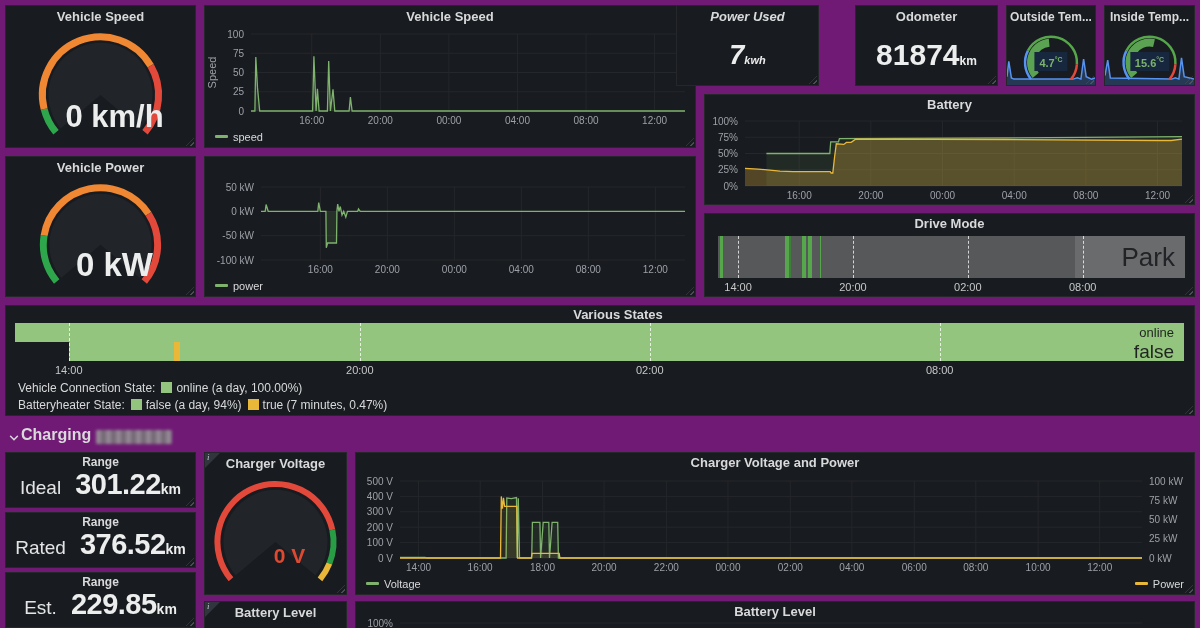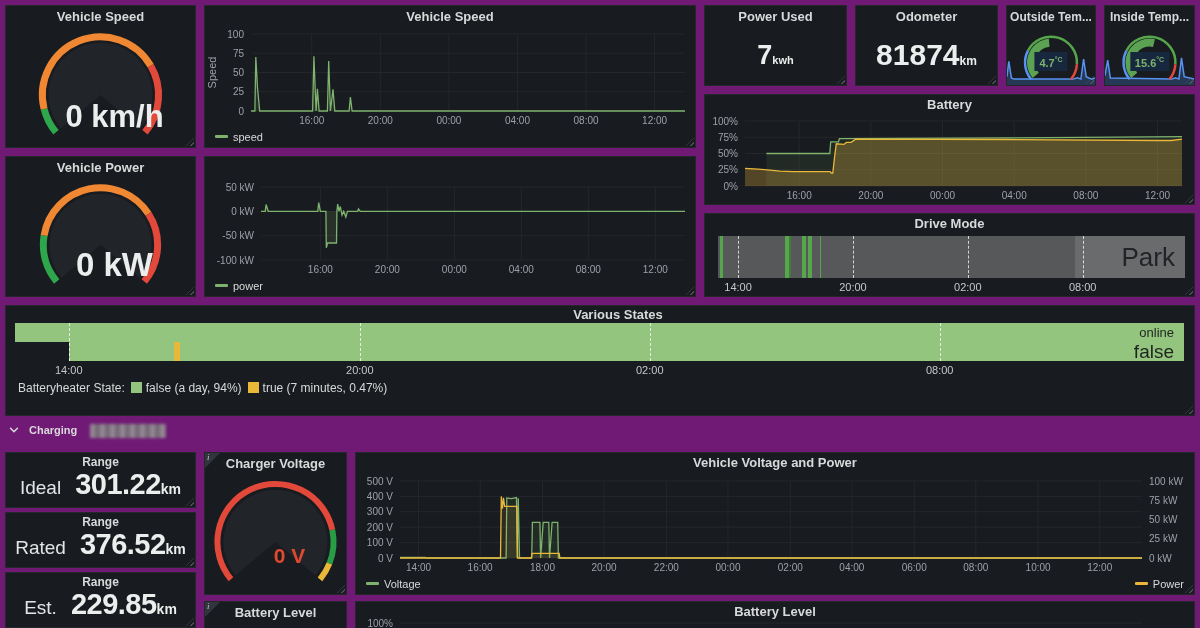--- a/index.html
+++ b/index.html
@@ -26,22 +26,22 @@
     padding:0 5px; font-size:11px; font-weight:700; color:#7eb26d; line-height:15px; white-space:nowrap; }
   .temp-valuebox sup { font-size:7px; }
   .timeline-body { position:absolute; }
   .tl-seg { position:absolute; }
   .tl-stripe { position:absolute; top:0; bottom:0; }
   .tl-tick { position:absolute; top:0; bottom:0; border-left:1px dashed rgba(255,255,255,.75); }
   .tl-label { position:absolute; font-size:11px; color:#c7c8c9; transform:translateX(-50%); white-space:nowrap; }
   .tl-state-label { position:absolute; right:10px; white-space:nowrap; }
   .vs-legend { position:absolute; left:12px; font-size:12px; color:#d8d9da; line-height:17px; }
   .sq { display:inline-block; width:11px; height:11px; margin:0 4px -1px 6px; }
-  .row-header { position:absolute; display:flex; align-items:flex-start; gap:9px; color:#d8d9da;
-    font-size:11px; font-weight:700; cursor:pointer; }
+  .row-header { position:absolute; display:flex; align-items:flex-end; gap:1px; color:#d8d9da;
+    font-size:16px; font-weight:700; cursor:pointer; }
   .redacted { display:inline-block; width:76px; height:14px; border-radius:1px; margin-left:4px;
     background:repeating-linear-gradient(90deg,#9a9a9a 0 5px,#787878 5px 10px); filter:blur(1.5px); opacity:.85; }
   .info-corner { position:absolute; top:0; left:0; width:0; height:0;
     border-top:15px solid #31363e; border-right:15px solid transparent; }
   .info-corner span { position:absolute; top:-16px; left:2px; font-size:9px; font-style:italic;
     font-family:"Liberation Serif",serif; color:#c3c9cf; }
   .range-row { position:absolute; left:0; right:0; bottom:6px; text-align:center; color:#eceded; white-space:nowrap; }
   .range-prefix { font-size:19px; color:#e3e4e5; margin-right:14px; }
   .range-value { font-size:29px; font-weight:700; letter-spacing:-.5px; }
   .range-unit { font-size:14px; font-weight:700; }
@@ -87,21 +87,21 @@
           <text x="381.048" y="96" text-anchor="middle">08:00</text>
           <line x1="449.62" x2="449.62" y1="6" y2="83" stroke="#24272b"></line>
           <text x="449.62" y="96" text-anchor="middle">12:00</text>
           <polygon points="46.0,83.0 46.0,83.0 49.9,83.0 50.8,29.1 52.5,59.9 54.7,83.0 107.6,83.0 108.9,28.3 111.1,83.0 112.4,60.7 114.1,83.0 122.4,83.0 123.7,33.0 125.4,83.0 128.0,61.4 129.8,83.0 144.1,83.0 145.4,69.1 147.1,83.0 480.0,83.0 480.0,83.0" fill="#7eb26d" opacity="0.12"></polygon>
           <polyline points="46.0,83.0 49.9,83.0 50.8,29.1 52.5,59.9 54.7,83.0 107.6,83.0 108.9,28.3 111.1,83.0 112.4,60.7 114.1,83.0 122.4,83.0 123.7,33.0 125.4,83.0 128.0,61.4 129.8,83.0 144.1,83.0 145.4,69.1 147.1,83.0 480.0,83.0" fill="none" stroke="#7eb26d" stroke-width="1.3"></polyline>
           <text transform="translate(11,44.5) rotate(-90)" text-anchor="middle" style="font-size:11px">Speed</text>
         </svg></div>
     <div class="legend"><span class="litem"><span class="ldash" style="background:#7eb26d"></span>speed</span></div>
   </div>
 
-  <div class="panel" style="left:704px;top:5px;width:143px;height:81px;">
+  <div class="panel" style="left:676px;top:5px;width:143px;height:81px;font-style:italic;">
     <div class="ptitle">Power Used</div>
     <div class="stat-value" style="top:34px;font-size:27px;text-align:center;"><span>7</span><span class="unit" style="font-size:11px;">kwh</span></div>
   </div>
 
   <div class="panel" style="left:855px;top:5px;width:143px;height:81px;">
     <div class="ptitle">Odometer</div>
     <div class="stat-value" style="top:32px;font-size:30px;"><span>81874</span><span class="unit">km</span></div>
   </div>
 
   <div class="panel" style="left:1006px;top:5px;width:90px;height:81px;">
@@ -236,20 +236,21 @@
         <div class="tl-tick" style="left:4.6%;height:38px;bottom:auto;top:0;"></div>
         <div class="tl-label" style="left:4.6%;top:41px;">14:00</div>
         <div class="tl-tick" style="left:29.5%;height:38px;bottom:auto;top:0;"></div>
         <div class="tl-label" style="left:29.5%;top:41px;">20:00</div>
         <div class="tl-tick" style="left:54.3%;height:38px;bottom:auto;top:0;"></div>
         <div class="tl-label" style="left:54.3%;top:41px;">02:00</div>
         <div class="tl-tick" style="left:79.1%;height:38px;bottom:auto;top:0;"></div>
         <div class="tl-label" style="left:79.1%;top:41px;">08:00</div>
       </div>
     <div class="vs-legend" style="top:74px;">
+      <div><span>Vehicle Connection State:</span><span class="sq" style="background: rgb(147, 197, 126);"></span><span>online (a day, 100.00%)</span></div>
       <div><span>Batteryheater State:</span><span class="sq" style="background: rgb(147, 197, 126);"></span><span>false (a day, 94%)</span><span class="sq" style="background: rgb(234, 184, 57);"></span><span>true (7 minutes, 0.47%)</span></div>
     </div>
   </div>
 
   <div class="row-header" style="left:8px;top:424px;height:20px;">
     <svg width="12" height="12" viewBox="0 0 14 14">
         <path d="M3 5 L7 9 L11 5" stroke="#d8d9da" stroke-width="1.8" fill="none" stroke-linecap="round"></path>
       </svg>
     <span>Charging</span>
     <span class="redacted"></span>
@@ -278,21 +279,21 @@
     <div class="gauge-body"><svg width="141" height="121">
           <path d="M70.5 68.97 L30.6 102.4 A52.08 52.08 0 1 1 110.4 102.4 Z" fill="#212429"></path>
           <path d="M26.0 106.3 A58.08 58.08 0 1 1 127.3 56.9" stroke="#e2493b" stroke-width="6" fill="none"></path>
           <path d="M127.3 56.9 A58.08 58.08 0 0 1 124.4 90.5" stroke="#299c46" stroke-width="6" fill="none"></path>
           <path d="M124.4 90.5 A58.08 58.08 0 0 1 115.0 106.3" stroke="#eab839" stroke-width="6" fill="none"></path>
         </svg></div>
     <div class="gauge-value" style="bottom:26px;font-size:21px;color:#e0492f;">0 V</div>
   </div>
 
   <div class="panel" style="left:355px;top:452px;width:840px;height:143px;">
-    <div class="ptitle" style="height:20px;line-height:20px;">Vehicle Voltage and Power</div>
+    <div class="ptitle" style="height:20px;line-height:20px;">Charger Voltage and Power</div>
     <div class="chart-body" style="top:20px;height:103px;"><svg width="838" height="103">
           <line x1="44" x2="786" y1="85" y2="85" stroke="#24272b"></line>
           <text x="37" y="88.5" text-anchor="end">0 V</text>
           <line x1="44" x2="786" y1="69.6" y2="69.6" stroke="#24272b"></line>
           <text x="37" y="73.1" text-anchor="end">100 V</text>
           <line x1="44" x2="786" y1="54.199999999999996" y2="54.199999999999996" stroke="#24272b"></line>
           <text x="37" y="57.699999999999996" text-anchor="end">200 V</text>
           <line x1="44" x2="786" y1="38.8" y2="38.8" stroke="#24272b"></line>
           <text x="37" y="42.3" text-anchor="end">300 V</text>
           <line x1="44" x2="786" y1="23.4" y2="23.4" stroke="#24272b"></line>

